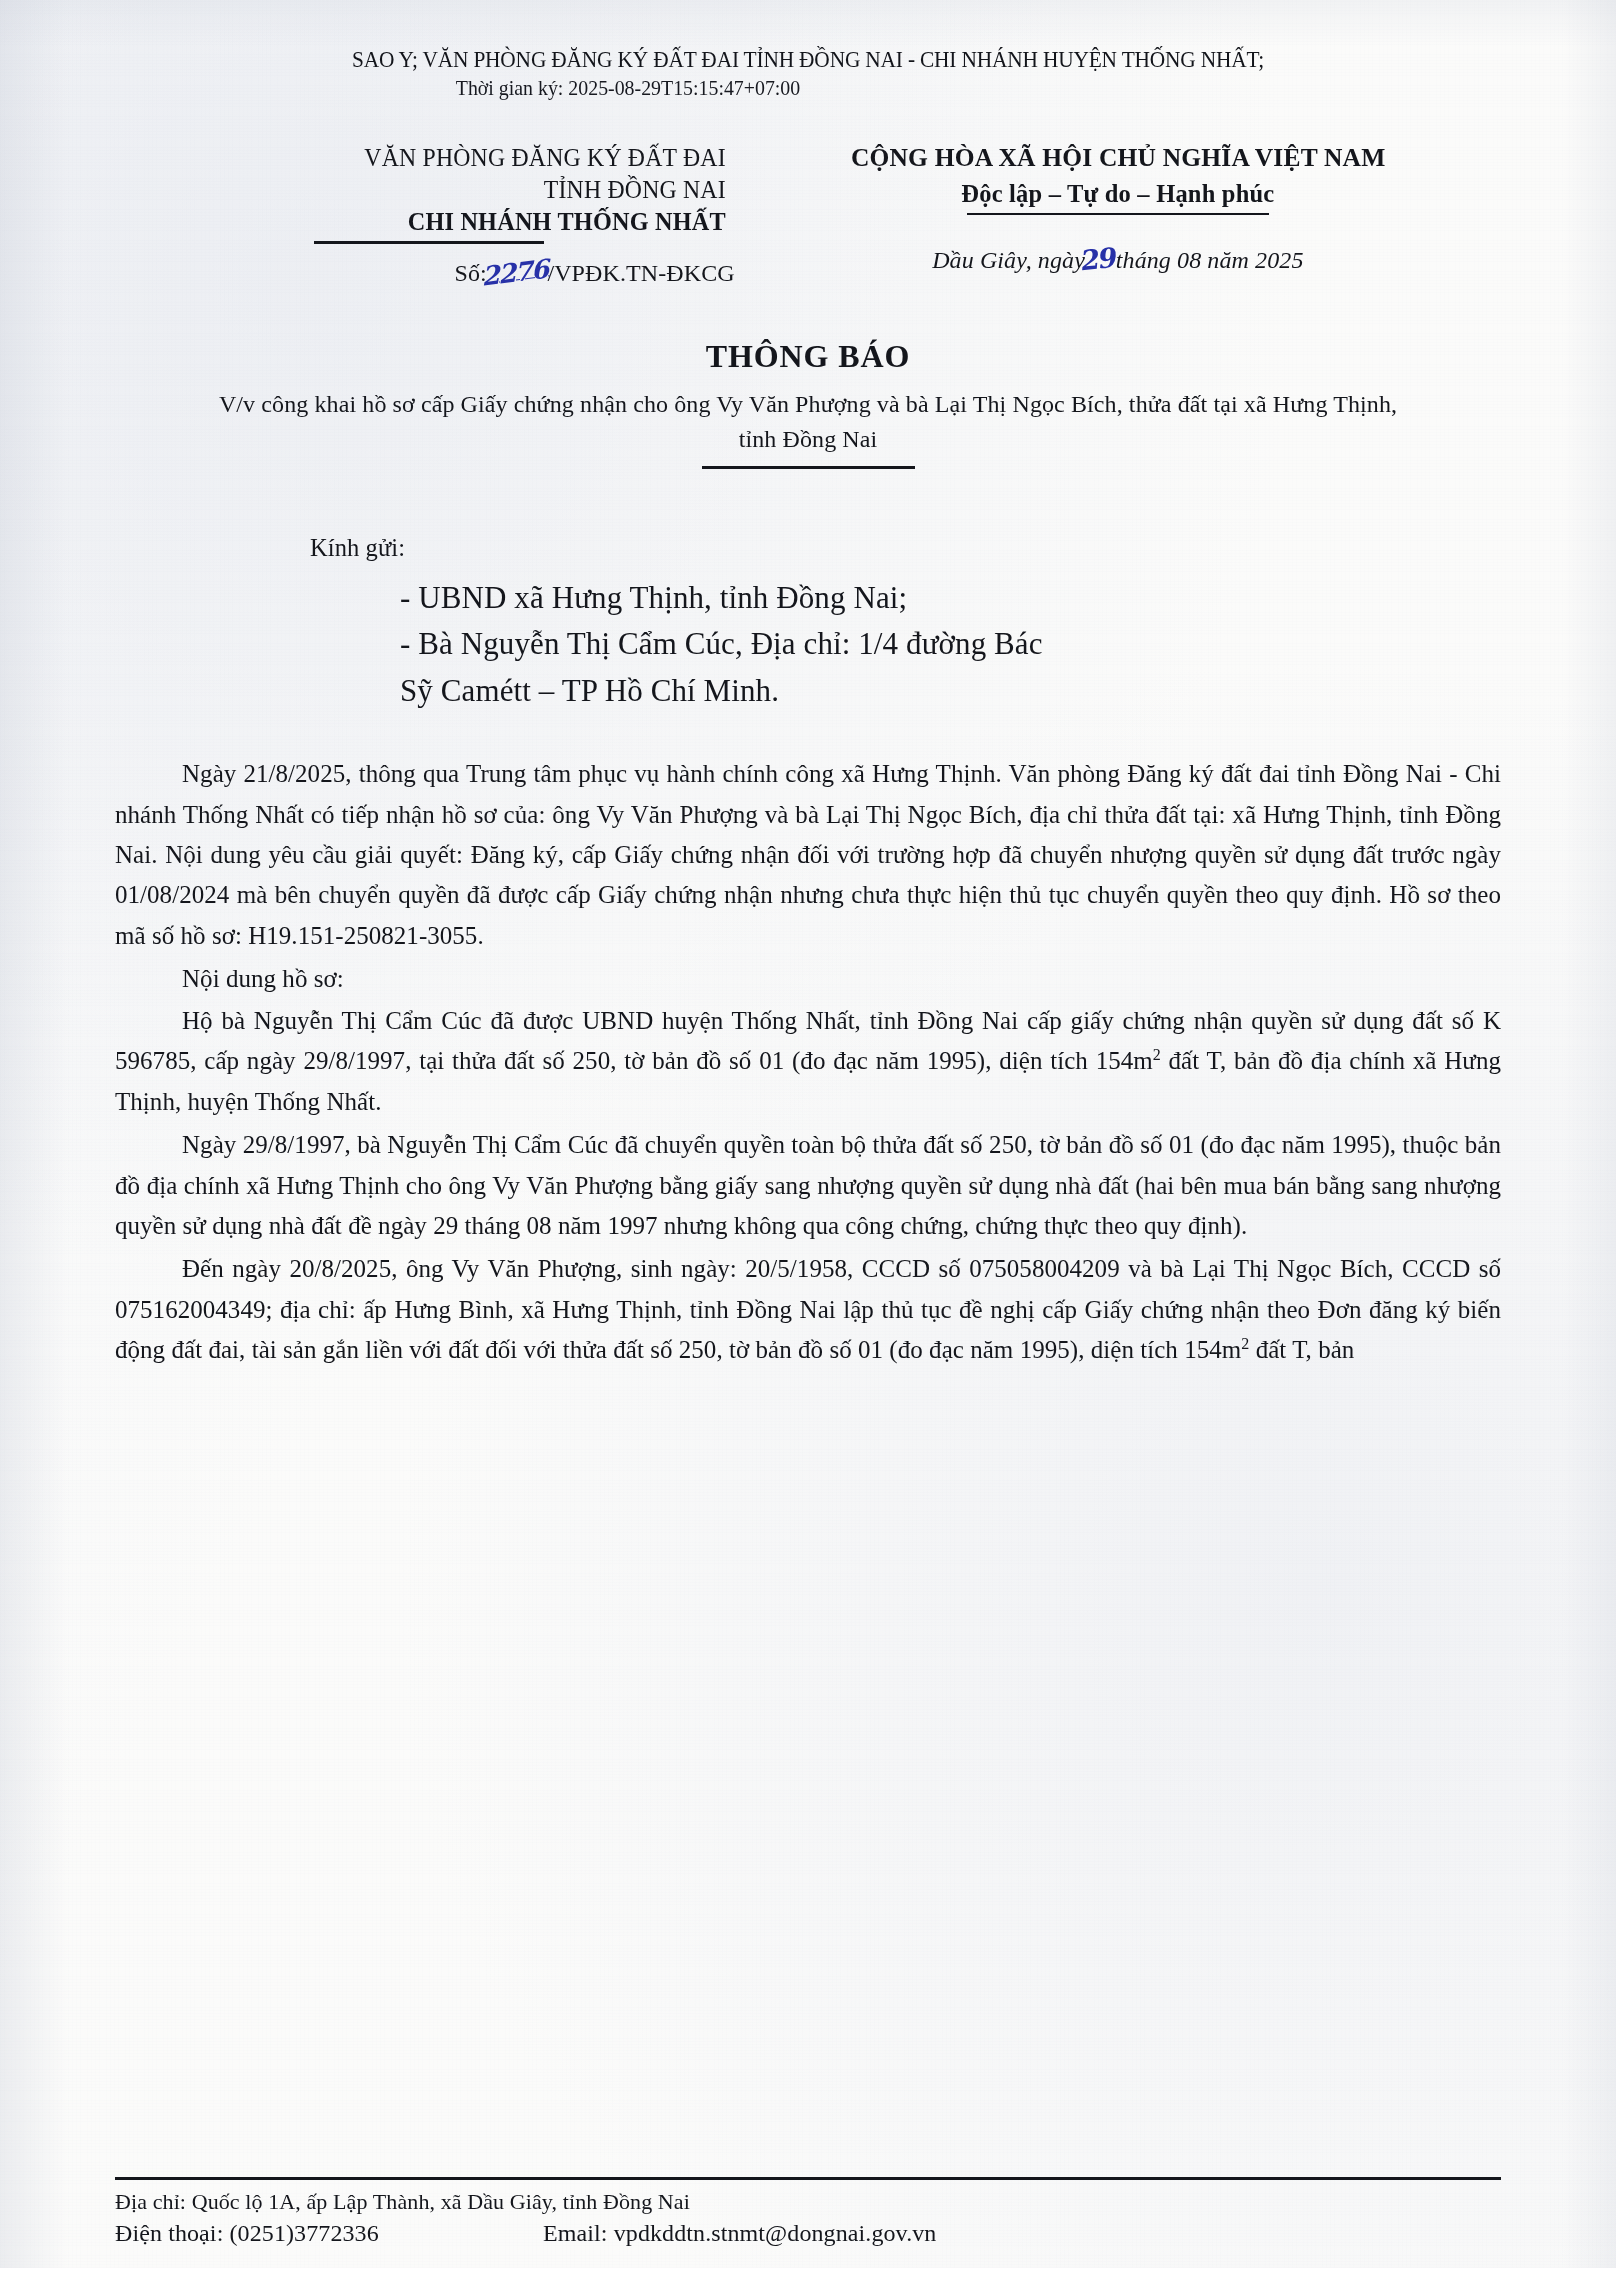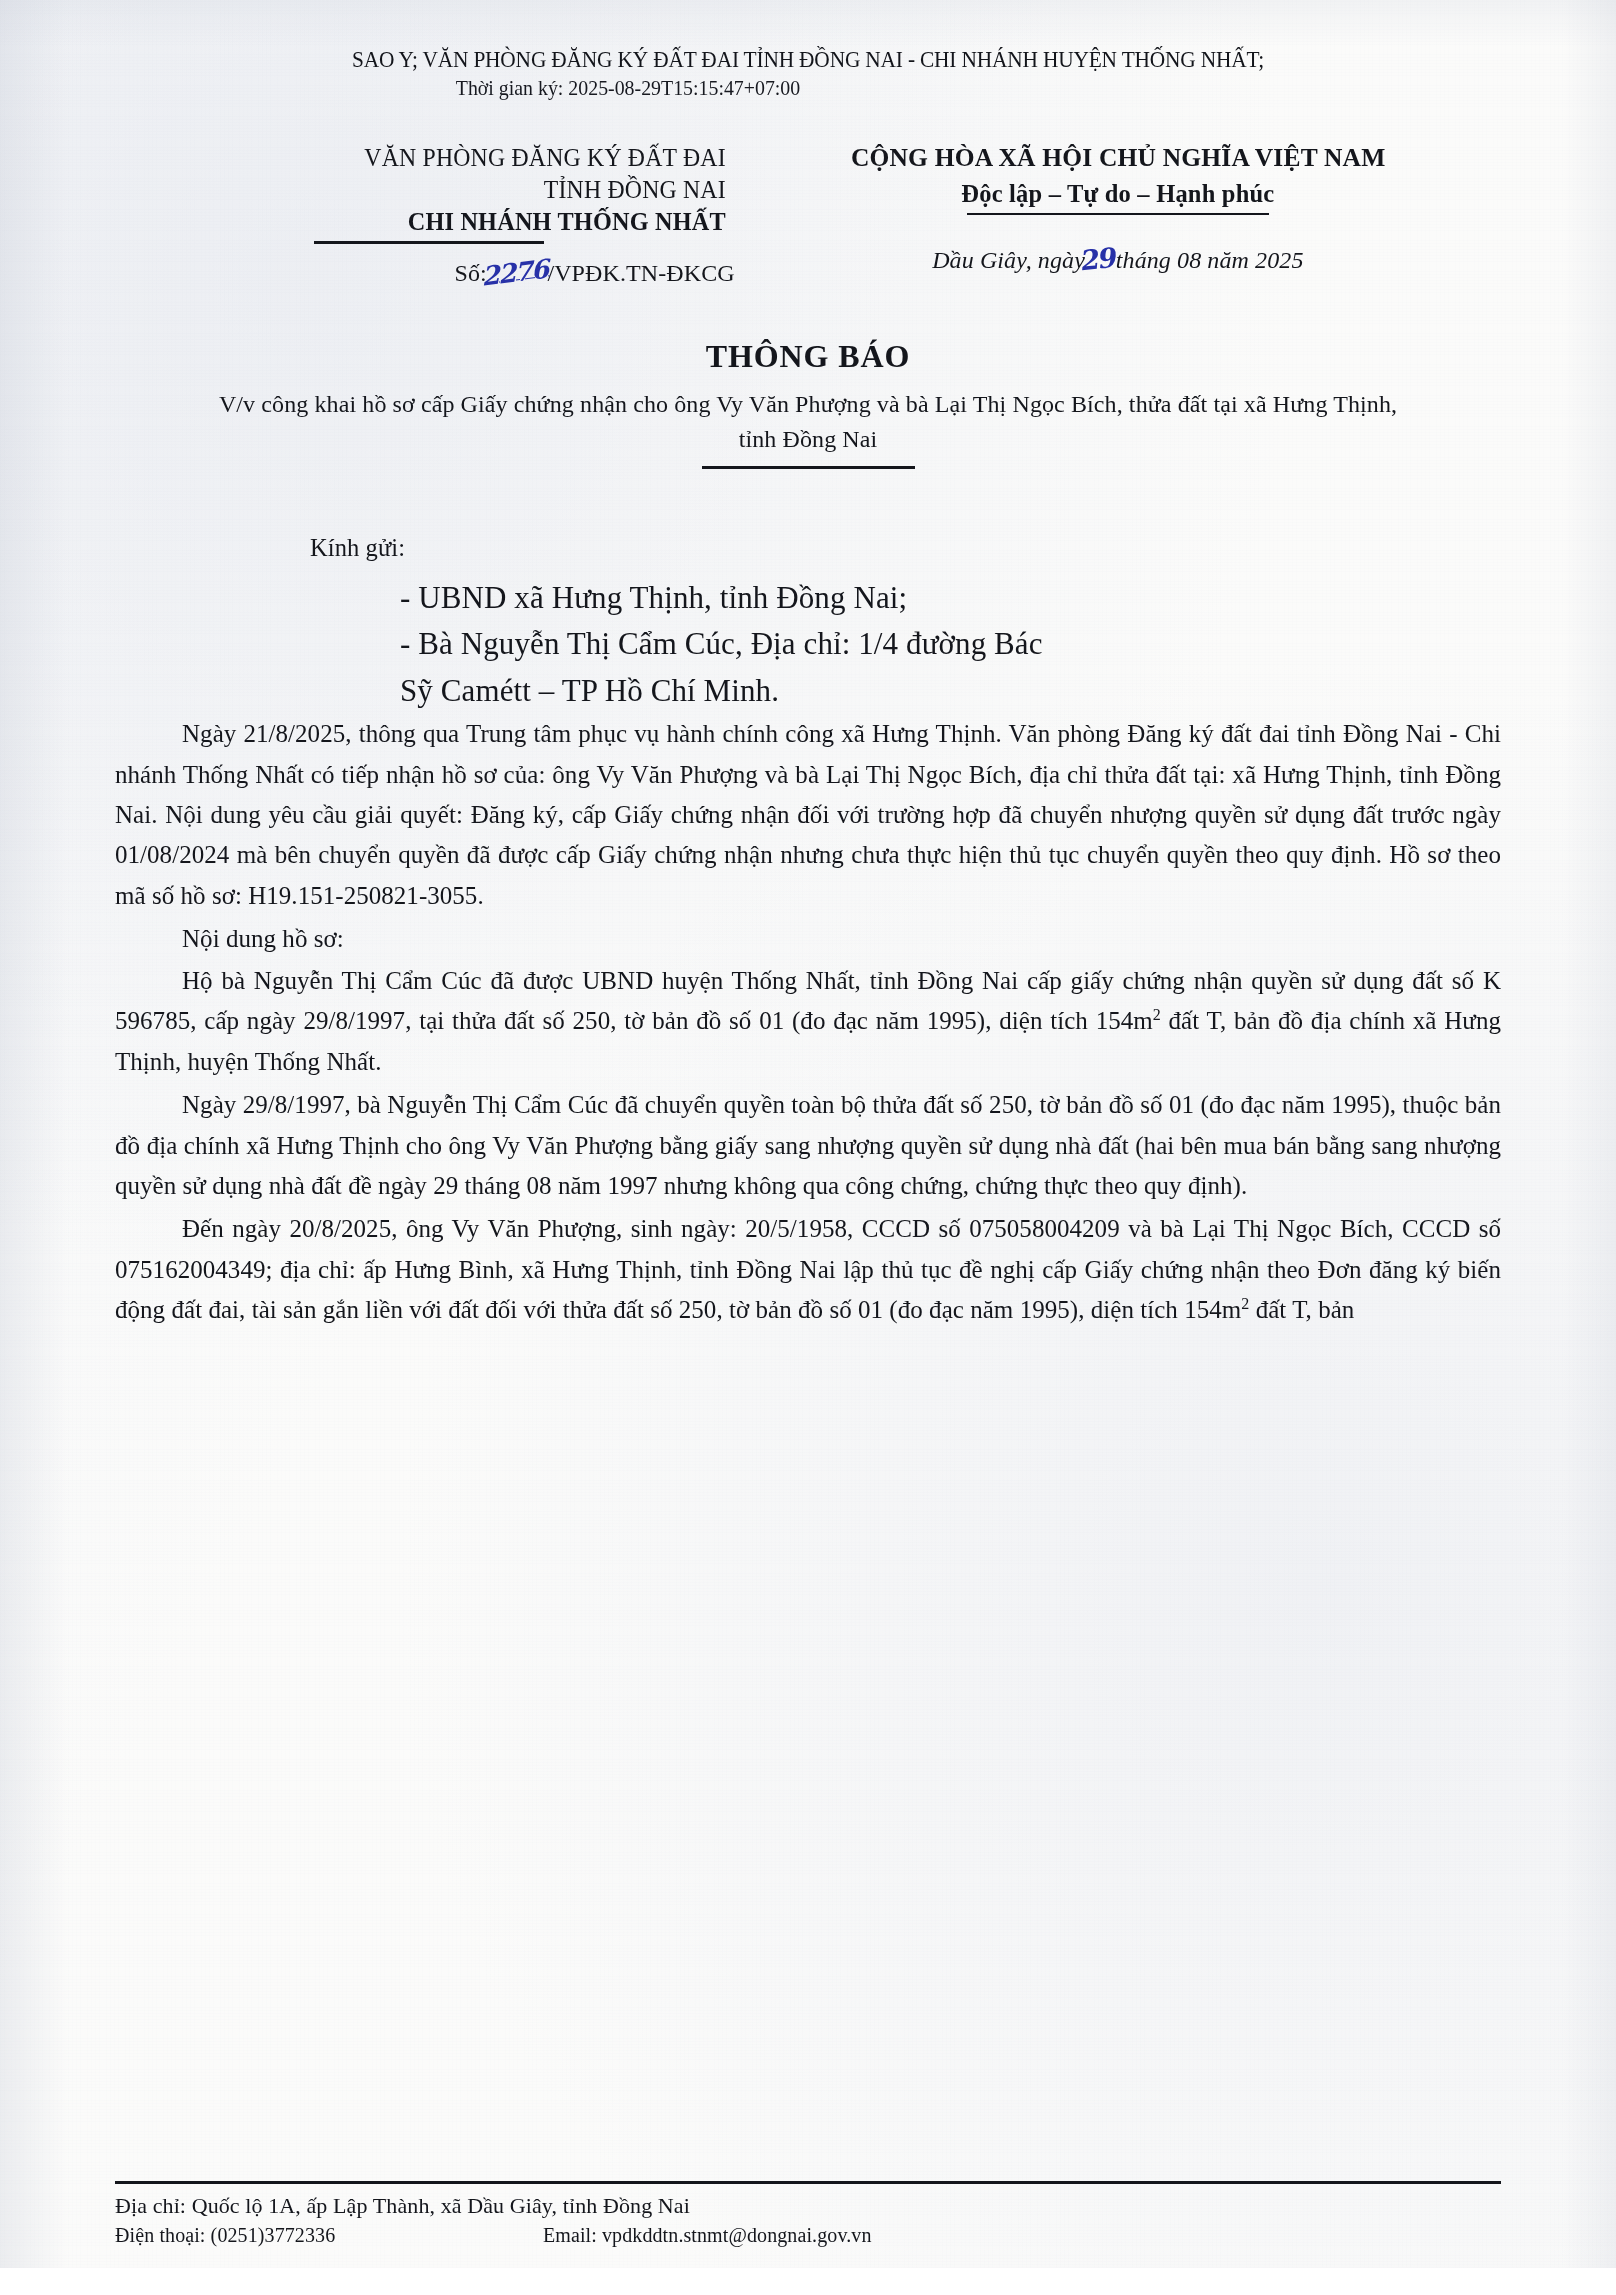--- a/index.html
+++ b/index.html
@@ -196,21 +196,21 @@
     margin-top: 13px;
     padding-left: 285px;
   }
   .recipient-line {
     font-size: 31px;
     line-height: 1.50;
     letter-spacing: 0.1px;
   }
 
   
-  .body-block { }
+  .body-block { margin-top: 40px; }
   .para {
     font-size: 25px;
     line-height: 1.615;
     text-align: justify;
     text-justify: inter-word;
     text-indent: 67px;
     margin-bottom: 3.1px;
     letter-spacing: 0.04px;
   }
   .para.tight { margin-bottom: 1.5px; }
@@ -229,21 +229,21 @@
     background: #14161c;
     margin-bottom: 9.2px;
   }
   .footer-addr {
     font-size: 22px;
     letter-spacing: 0.1px;
   }
   .footer-row {
     display: flex;
     margin-top: 4.6px;
-    font-size: 20px;
+    font-size: 24px;
     letter-spacing: 0.1px;
   }
   .footer-phone { width: 428px; }
 </style>
 </head>
 <body>
 
 <div class="page">
   <div class="scan-noise"></div>
   <div class="edge-shade"></div>

